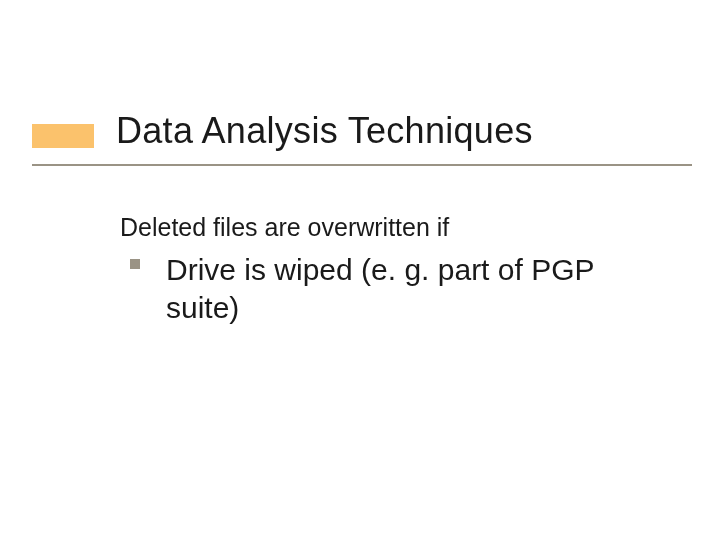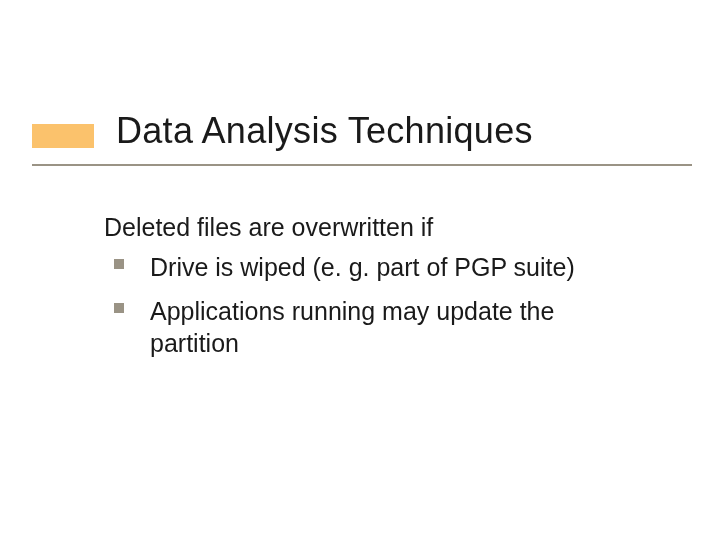--- a/index.html
+++ b/index.html
@@ -42,36 +42,36 @@
       top: -10px;
       left: 100px;
       font-size: 36px;
       color: #1a1a1a;
       font-weight: 400;
       letter-spacing: 0.3px;
     }
     .content {
       position: absolute;
       top: 195px;
-      left: 88px;
+      left: 104px;
       width: 560px;
     }
     .intro {
       font-size: 25px;
       color: #1a1a1a;
       line-height: 1.28;
       font-weight: 400;
     }
     .bullet-list {
       margin-top: 2px;
     }
     .bullet-item {
       display: flex;
       align-items: flex-start;
-      font-size: 25px;
+      font-size: 30px;
       color: #1a1a1a;
       line-height: 1.28;
     }
     .bullet-marker {
       width: 10px;
       height: 10px;
       background: #9a9385;
       margin-top: 12px;
       margin-left: 6px;
       margin-right: 22px;
@@ -90,18 +90,14 @@
   <div class="title-text">Data Analysis Techniques</div>
 </div>
 
 <div class="content">
   <div class="intro">Deleted files are overwritten if</div>
   <div class="bullet-list">
     <div class="bullet-item">
       <span class="bullet-marker"></span>
       <span class="bullet-text">Drive is wiped (e. g. part of PGP suite)</span>
     </div>
-    <div class="bullet-item">
-      <span class="bullet-marker"></span>
-      <span class="bullet-text">Applications running may update the partition</span>
-    </div>
   </div>
 </div>
 
 </body></html>

